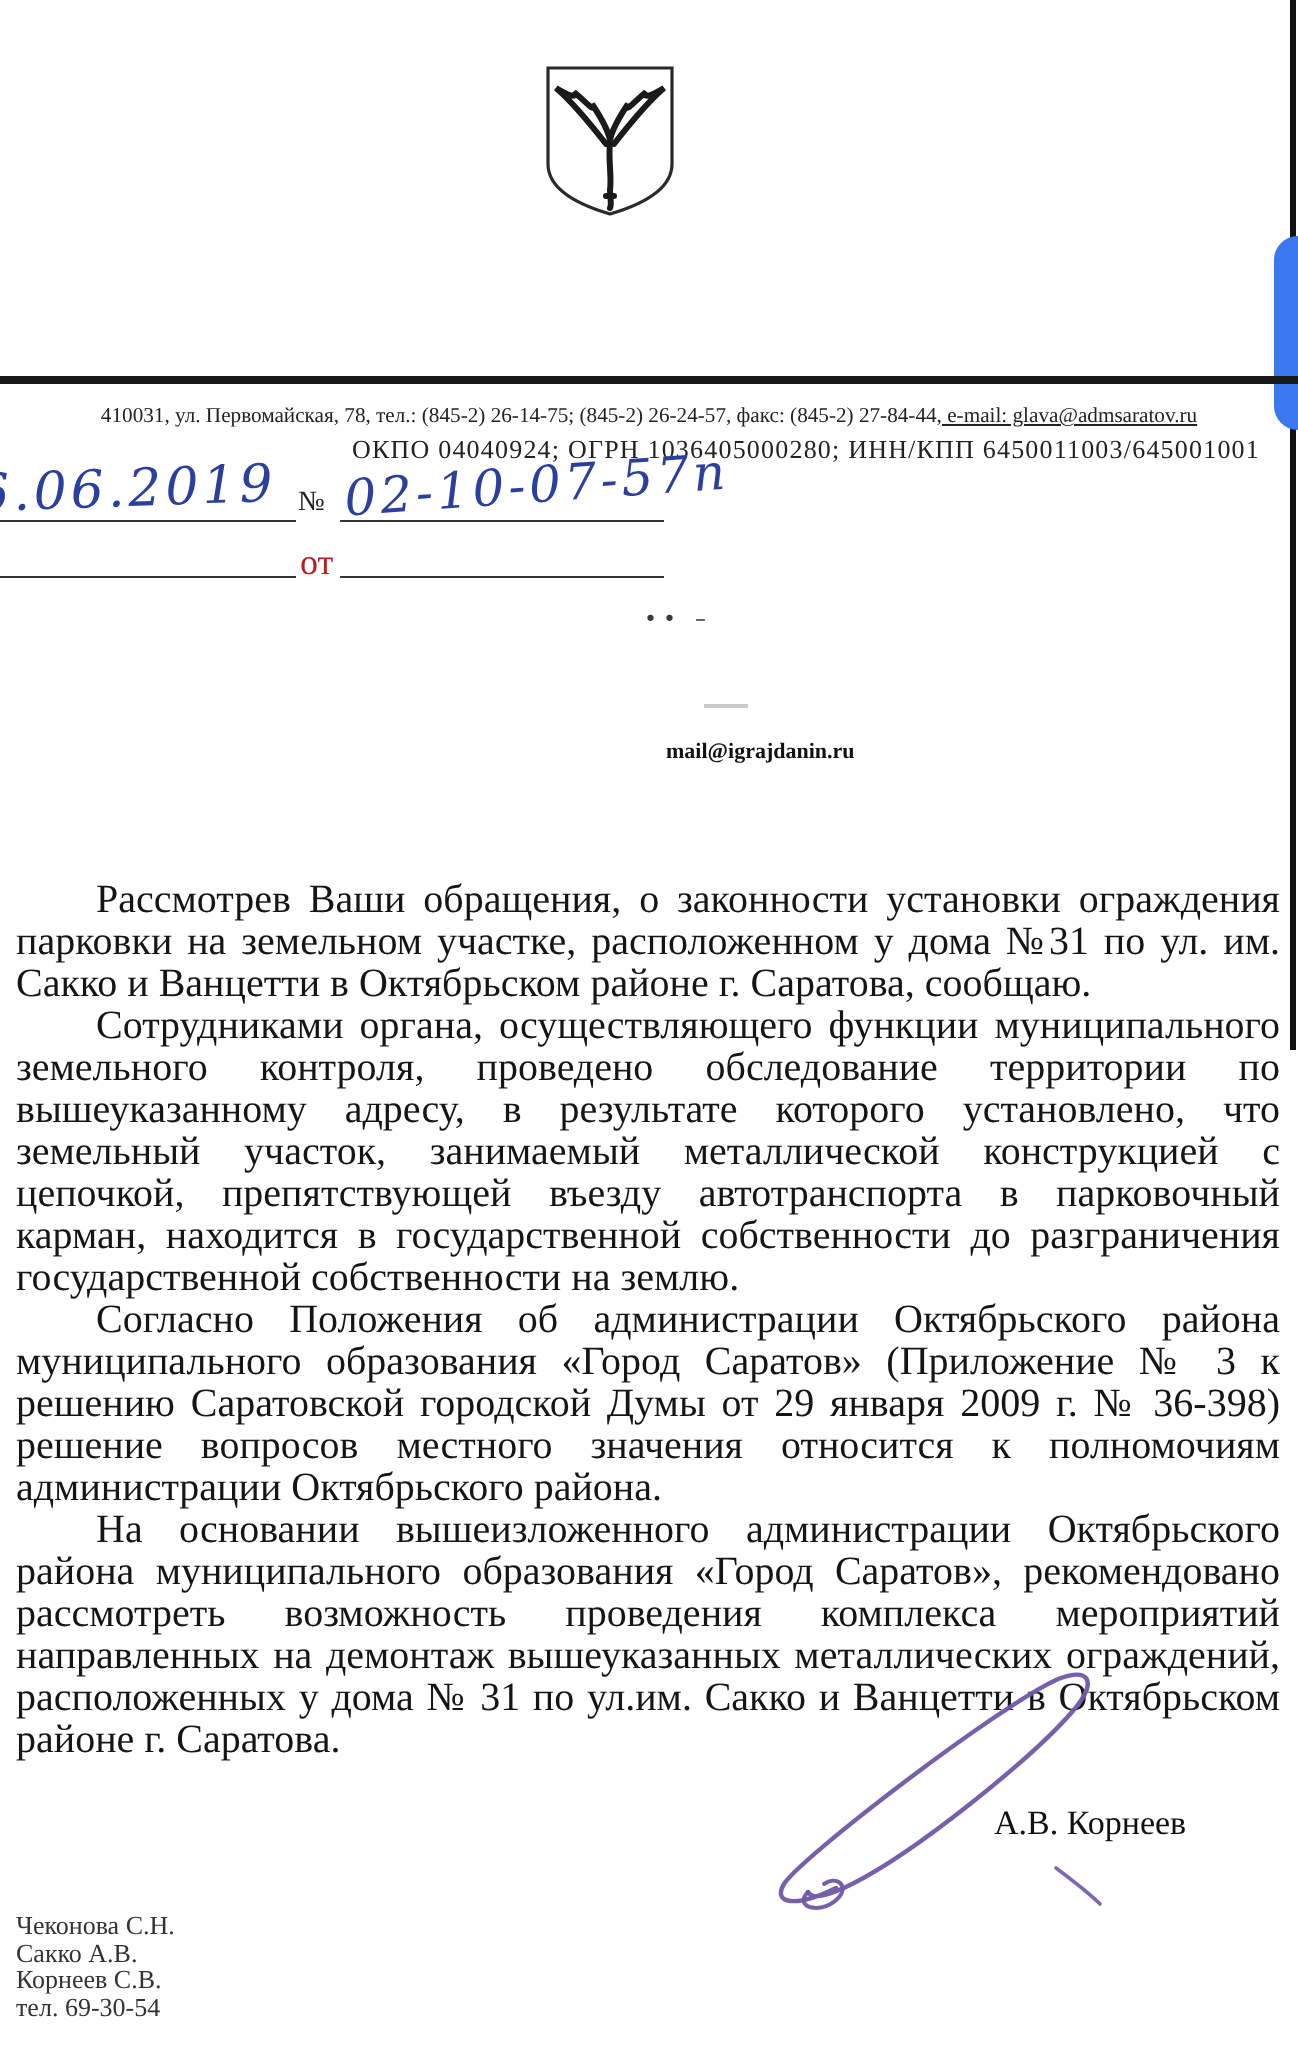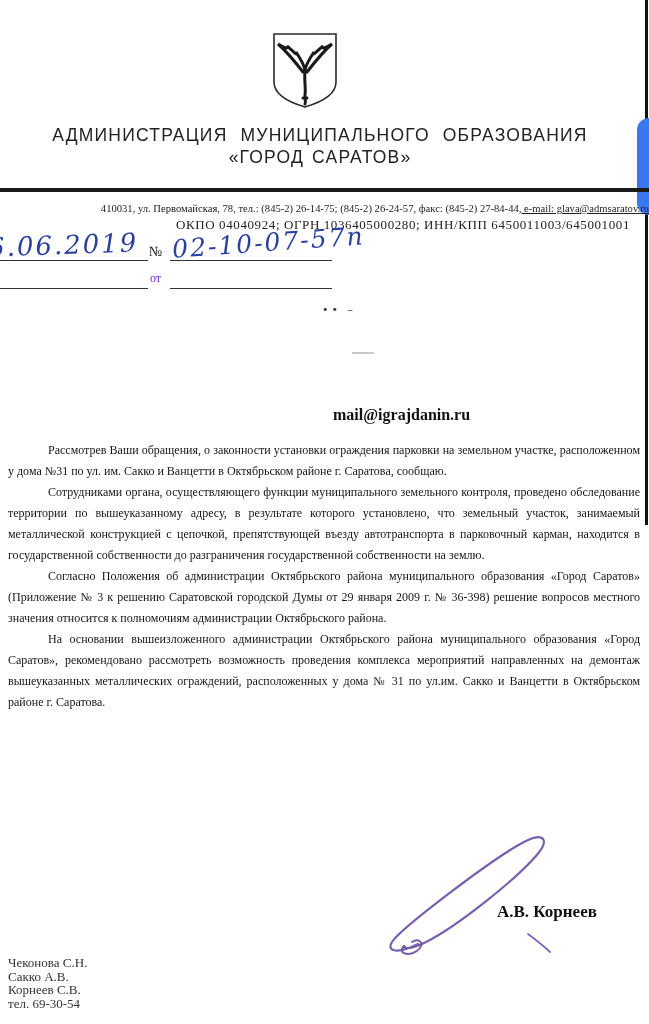--- a/index.html
+++ b/index.html
@@ -34,21 +34,21 @@
     font-size: 17.5px; line-height: 22px;
     letter-spacing: 1.2px; word-spacing: 7px;
     color: #232323;
   }
   .org-title .l2 { word-spacing: 2px; }
 
   .rule { position: absolute; left: 0; top: 188px; width: 649px; height: 4px; background: #191919; }
 
   .contact-line {
     position: absolute; left: 0; top: 203px; width: 649px;
-    text-align: right; font-size: 10.6px; color: #222; white-space: nowrap;
+    text-align: center; font-size: 10.6px; color: #222; white-space: nowrap;
   }
   .contact-line .email { text-decoration: underline; }
 
   .reg-line {
     position: absolute; left: 0; top: 217px; width: 630px;
     text-align: right; font-size: 13px; letter-spacing: 0.6px; color: #222;
   }
 
   
   .hw { font-style: italic; color: #2b3f9e; font-family: "DejaVu Serif", serif; }
@@ -59,48 +59,48 @@
   .hw-number {
     position: absolute; left: 172px; top: 228px; font-size: 25px; letter-spacing: 2px;
     transform: rotate(-4deg); white-space: nowrap;
   }
   .uline { position: absolute; height: 1px; background: #333; }
   .u1 { left: 0;   top: 260px; width: 148px; }
   .u2 { left: 170px; top: 260px; width: 162px; }
   .u3 { left: 0;   top: 288px; width: 148px; }
   .u4 { left: 170px; top: 288px; width: 162px; }
   .num-label { position: absolute; left: 149px; top: 244px; font-size: 14px; color: #222; }
-  .from-label { position: absolute; left: 150px; top: 271px; font-size: 12px; color: #6d28d9; }
+  .from-label { position: absolute; left: 150px; top: 271px; font-size: 18px; color: #b91c1c; }
 
   
   .redaction-marks {
     position: absolute; left: 322px; top: 303px; font-size: 11px; letter-spacing: 3px;
     color: #3a3a3a; font-family: "DejaVu Sans", sans-serif;
   }
   .faint-dash { position: absolute; left: 352px; top: 352px; width: 22px; height: 2px; background: #c9c9c9; }
   .recipient-email {
     position: absolute; left: 333px; top: 370px;
-    font-size: 16px; font-weight: bold; color: #111; margin-top: 36px;
+    font-size: 11px; font-weight: bold; color: #111;
   }
 
   
   .body-text {
     position: absolute; left: 8px; top: 440px; width: 632px;
-    font-size: 12px; line-height: 21px; text-align: justify; color: #151515;
+    font-size: 20px; line-height: 21px; text-align: justify; color: #151515;
   }
   .body-text p { margin: 0; text-indent: 40px; }
 
   
   .sig-block {
     position: absolute; left: 8px; top: 859px; width: 420px;
     font-size: 16.5px; font-weight: bold; line-height: 26.5px; color: #111;
   }
   .sig-name {
     position: absolute; left: 497px; top: 902px;
-    font-size: 17px; font-weight: bold; color: #111; white-space: nowrap;
+    font-size: 17px; font-weight: normal; color: #111; white-space: nowrap;
   }
   .sig-svg { position: absolute; left: 378px; top: 836px; width: 185px; height: 128px; }
 
   
   .footer {
     position: absolute; left: 8px; top: 956px;
     font-size: 13px; line-height: 13.5px; color: #333;
   }
 </style>
 </head>
@@ -111,24 +111,20 @@
   <div class="edge-line"></div>
   <div class="side-tab"></div>
 
   <svg class="emblem" viewBox="0 0 68 78">
     <path d="M3 2 H65 V50 C65 62 51 70 34 75 C17 70 3 62 3 50 Z" fill="#ffffff" stroke="#2a2a2a" stroke-width="1.6"></path>
     <path d="M32 40 C25 31 14 18 7 12 C12 15 18 18 16 14 C22 19 27 25 25 20 C29 26 33 33 34 38" fill="none" stroke="#1a1a1a" stroke-width="3" stroke-linecap="round"></path>
     <path d="M36 40 C43 31 54 18 61 12 C56 15 50 18 52 14 C46 19 41 25 43 20 C39 26 35 33 34 38" fill="none" stroke="#1a1a1a" stroke-width="3" stroke-linecap="round"></path>
     <path d="M34 40 C33 48 35 56 34 63 C34 67 35 70 34 72 M32 66 L36 66" fill="none" stroke="#1a1a1a" stroke-width="3" stroke-linecap="round"></path>
   </svg>
 
-  <div class="org-title">
-    <div class="l1">АДМИНИСТРАЦИЯ МУНИЦИПАЛЬНОГО ОБРАЗОВАНИЯ</div>
-    <div class="l2">«ГОРОД САРАТОВ»</div>
-  </div>
 
   <div class="rule"></div>
 
   <div class="contact-line"><span>410031, ул. Первомайская, 78, тел.: (845-2) 26-14-75; (845-2) 26-24-57, факс: (845-2) 27-84-44,</span><span class="email"> e-mail: glava@admsaratov.ru</span>
   </div>
   <div class="reg-line">ОКПО 04040924; ОГРН 1036405000280; ИНН/КПП 6450011003/645001001</div>
 
   <div class="hw hw-date">6.06.2019</div>
   <div class="num-label">№</div>
   <div class="hw hw-number">02-10-07-57п</div>

